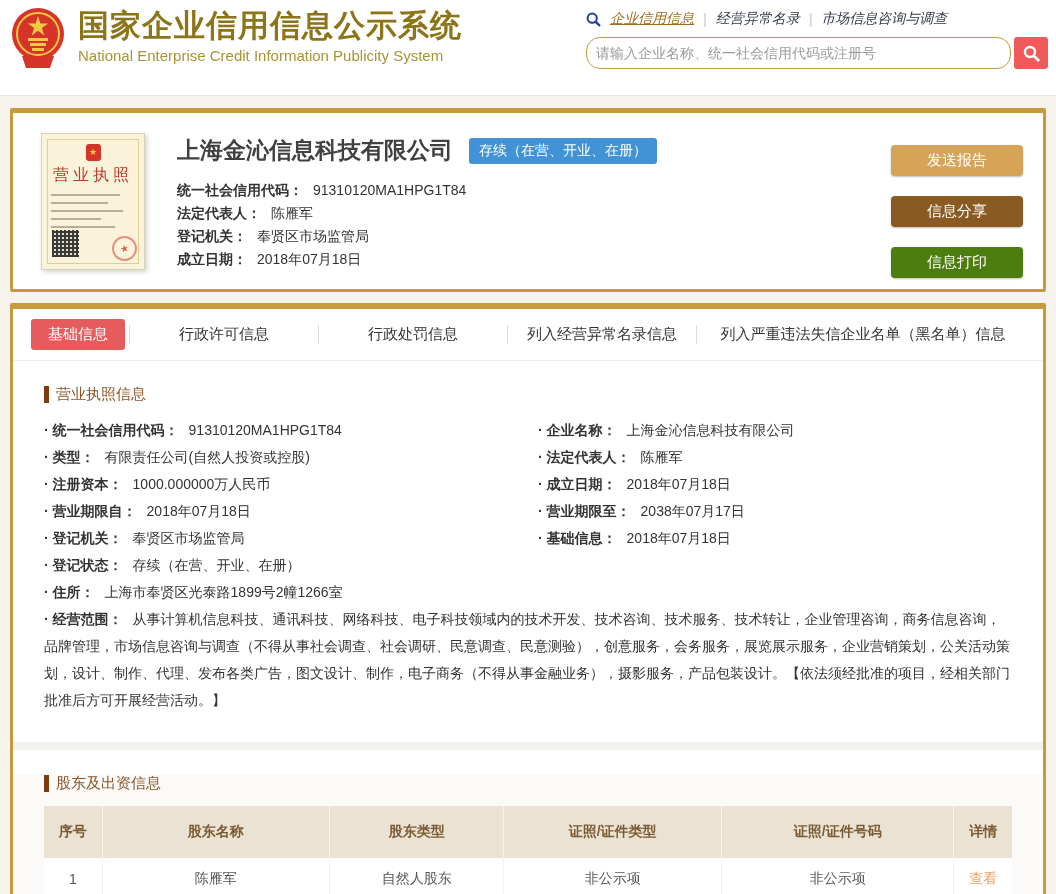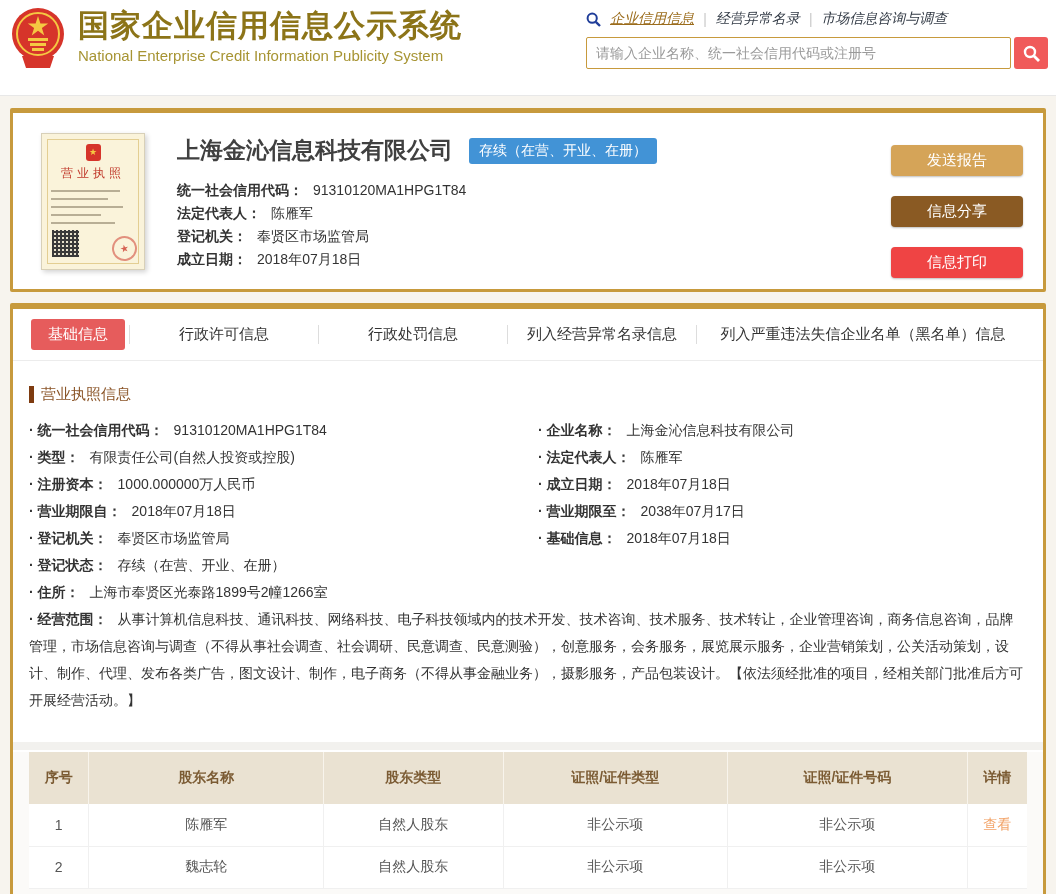--- a/index.html
+++ b/index.html
@@ -20,21 +20,21 @@
   .site-title { font-size: 31px; font-weight: bold; color: #8C7418; letter-spacing: 1px; line-height: 36px; }
   .site-subtitle { font-size: 15px; color: #A79433; margin-top: 3px; }
   .header-right { margin-left: auto; width: 462px; padding-top: 2px; }
   .nav-row { display: flex; align-items: center; font-size: 14px; gap: 9px; height: 22px; font-style: italic; }
   .nav-row a { text-decoration: none; }
   .nav-link-primary { color: #9B6C1C; text-decoration: underline !important; }
   .nav-link { color: #323A45; }
   .nav-sep { color: #C9C9C9; }
   .search-row { display: flex; margin-top: 7px; }
   .search-input {
-    flex: 1; height: 32px; border: 1px solid #C79A3D; border-radius: 2px;
+    flex: 1; height: 32px; border: 1px solid #C79A3D; border-radius: 14px;
     padding: 0 9px; font-size: 14px; color: #555; outline: none;
     font-family: "Liberation Sans", sans-serif;
   }
   .search-input::placeholder { color: #9A9A9A; }
   .search-btn {
     width: 34px; height: 32px; margin-left: 3px; border: none; border-radius: 3px;
     background: #F05A5A; display: flex; align-items: center; justify-content: center; cursor: pointer;
   }
   
   .page { padding: 12px 10px 0 10px; }
@@ -48,21 +48,21 @@
   .license-thumb {
     width: 104px; height: 137px; background: #FAF3DA; border: 1px solid #D8D0B8;
     box-shadow: 2px 2px 5px rgba(0,0,0,.18); position: relative; padding: 10px 9px 0 9px;
     flex: 0 0 auto; cursor: pointer;
   }
   .lic-frame { position: absolute; inset: 5px; border: 1px solid #E3CE92; pointer-events: none; }
   .lic-emblem {
     width: 15px; height: 17px; background: #D6342A; border-radius: 3px; margin: 0 auto 4px auto;
     color: #F5C842; font-size: 9px; line-height: 17px; text-align: center;
   }
-  .lic-title { color: #C0392B; font-size: 12px; letter-spacing: 4px; text-align: center; margin-bottom: 8px; white-space: nowrap; }
+  .lic-title { color: #C0392B; font-size: 16px; letter-spacing: 4px; text-align: center; margin-bottom: 8px; white-space: nowrap; }
   .lic-line { height: 2px; background: #B8AE95; margin-bottom: 6px; }
   .lic-qr {
     position: absolute; left: 10px; bottom: 12px; width: 27px; height: 27px;
     background:
       repeating-linear-gradient(0deg, #3A3A3A 0 2px, transparent 2px 4px),
       repeating-linear-gradient(90deg, #3A3A3A 0 2px, #E8E2CC 2px 4px);
   }
   .lic-seal {
     position: absolute; right: 7px; bottom: 8px; width: 25px; height: 25px; border-radius: 50%;
     border: 2px solid rgba(205,62,50,.55); color: rgba(205,62,50,.8);
@@ -75,31 +75,31 @@
   .status-badge { background: #4293D6; color: #fff; font-size: 14px; padding: 4px 10px; border-radius: 3px; }
   .summary-field { font-size: 14px; line-height: 23px; color: #333; }
   .summary-field b { margin-right: 10px; }
   .card-buttons { width: 132px; display: flex; flex-direction: column; gap: 20px; margin-top: 12px; flex: 0 0 auto; }
   .btn {
     height: 31px; border: none; border-radius: 4px; color: #fff; font-size: 15px; cursor: pointer;
     box-shadow: 0 1px 2px rgba(0,0,0,.25); font-family: "Liberation Sans", sans-serif;
   }
   .btn-report { background: #D5A458; }
   .btn-share  { background: #8A5A23; }
-  .btn-print  { background: #ef4444; }
+  .btn-print  { background: #4d7c0f; }
   
   .card-main { margin-top: 11px; border-top-width: 6px; height: 700px; }
   .tabs { display: flex; align-items: center; padding: 10px 18px; border-bottom: 1px solid #ECECEC; }
   .tab-active {
     background: #E65C5C; color: #fff; font-size: 15px; padding: 6px 17px; border-radius: 3px; cursor: pointer;
   }
   .tab { flex: 1; text-align: center; font-size: 15px; color: #333; cursor: pointer; white-space: nowrap; }
   .tab-wide { flex: 1.8; }
   .tab-sep { width: 1px; height: 19px; background: #DDD; margin: 0 4px; }
-  .section { padding: 0 16px; }
+  .section { padding: 0 31px; }
   .section-title { display: flex; align-items: center; gap: 7px; margin: 24px 0 13px 0; }
   .section-bar { width: 5px; height: 17px; background: #7E3B10; }
   .section-text { font-size: 15px; color: #8A5427; }
   .fields { display: grid; grid-template-columns: 1fr 1fr; column-gap: 20px; font-size: 14px; }
   .field { line-height: 27px; }
   .field::before { content: "· "; font-weight: bold; }
   .field b { margin-right: 10px; }
   .field-full { grid-column: 1 / -1; }
   .field-scope { margin-bottom: 14px; }
   .section-divider { height: 8px; background: #F2F1EE; margin-top: 14px; }
@@ -231,20 +231,24 @@
         <div class="field"><b>基础信息：</b><span>2018年07月18日</span></div>
         <div class="field field-full"><b>登记状态：</b><span>存续（在营、开业、在册）</span></div>
         <div class="field field-full"><b>住所：</b><span>上海市奉贤区光泰路1899号2幢1266室</span></div>
         <div class="field field-full field-scope"><b>经营范围：</b><span>从事计算机信息科技、通讯科技、网络科技、电子科技领域内的技术开发、技术咨询、技术服务、技术转让，企业管理咨询，商务信息咨询，品牌管理，市场信息咨询与调查（不得从事社会调查、社会调研、民意调查、民意测验），创意服务，会务服务，展览展示服务，企业营销策划，公关活动策划，设计、制作、代理、发布各类广告，图文设计、制作，电子商务（不得从事金融业务），摄影服务，产品包装设计。【依法须经批准的项目，经相关部门批准后方可开展经营活动。】</span></div>
       </div>
     </div>
 
     <div class="section-divider"></div>
 
     <div class="section section-shareholders">
+      <div class="section-title">
+        <span class="section-bar"></span>
+        <span class="section-text">股东及出资信息</span>
+      </div>
       <table class="sh-table">
         <colgroup>
           <col style="width:6%">
             <col style="width:23.5%">
             <col style="width:18%">
           <col style="width:22.5%">
             <col style="width:24%">
             <col style="width:6%">
         </colgroup>
         <thead>

